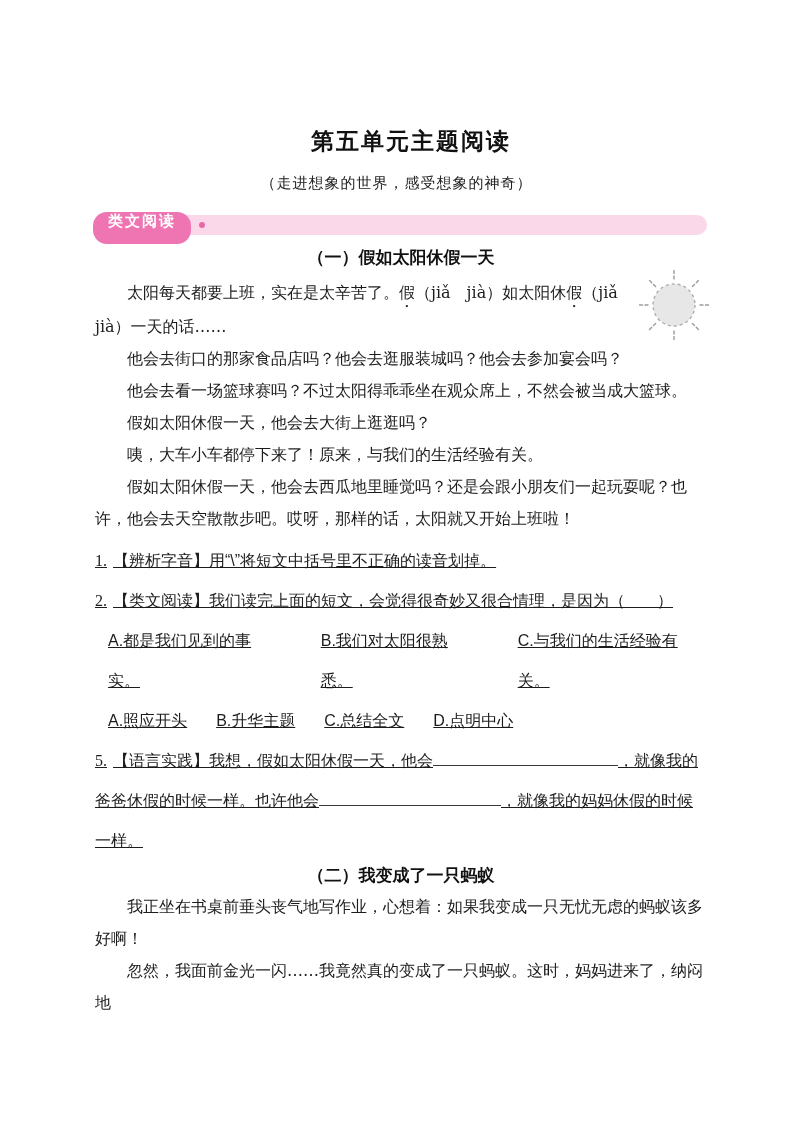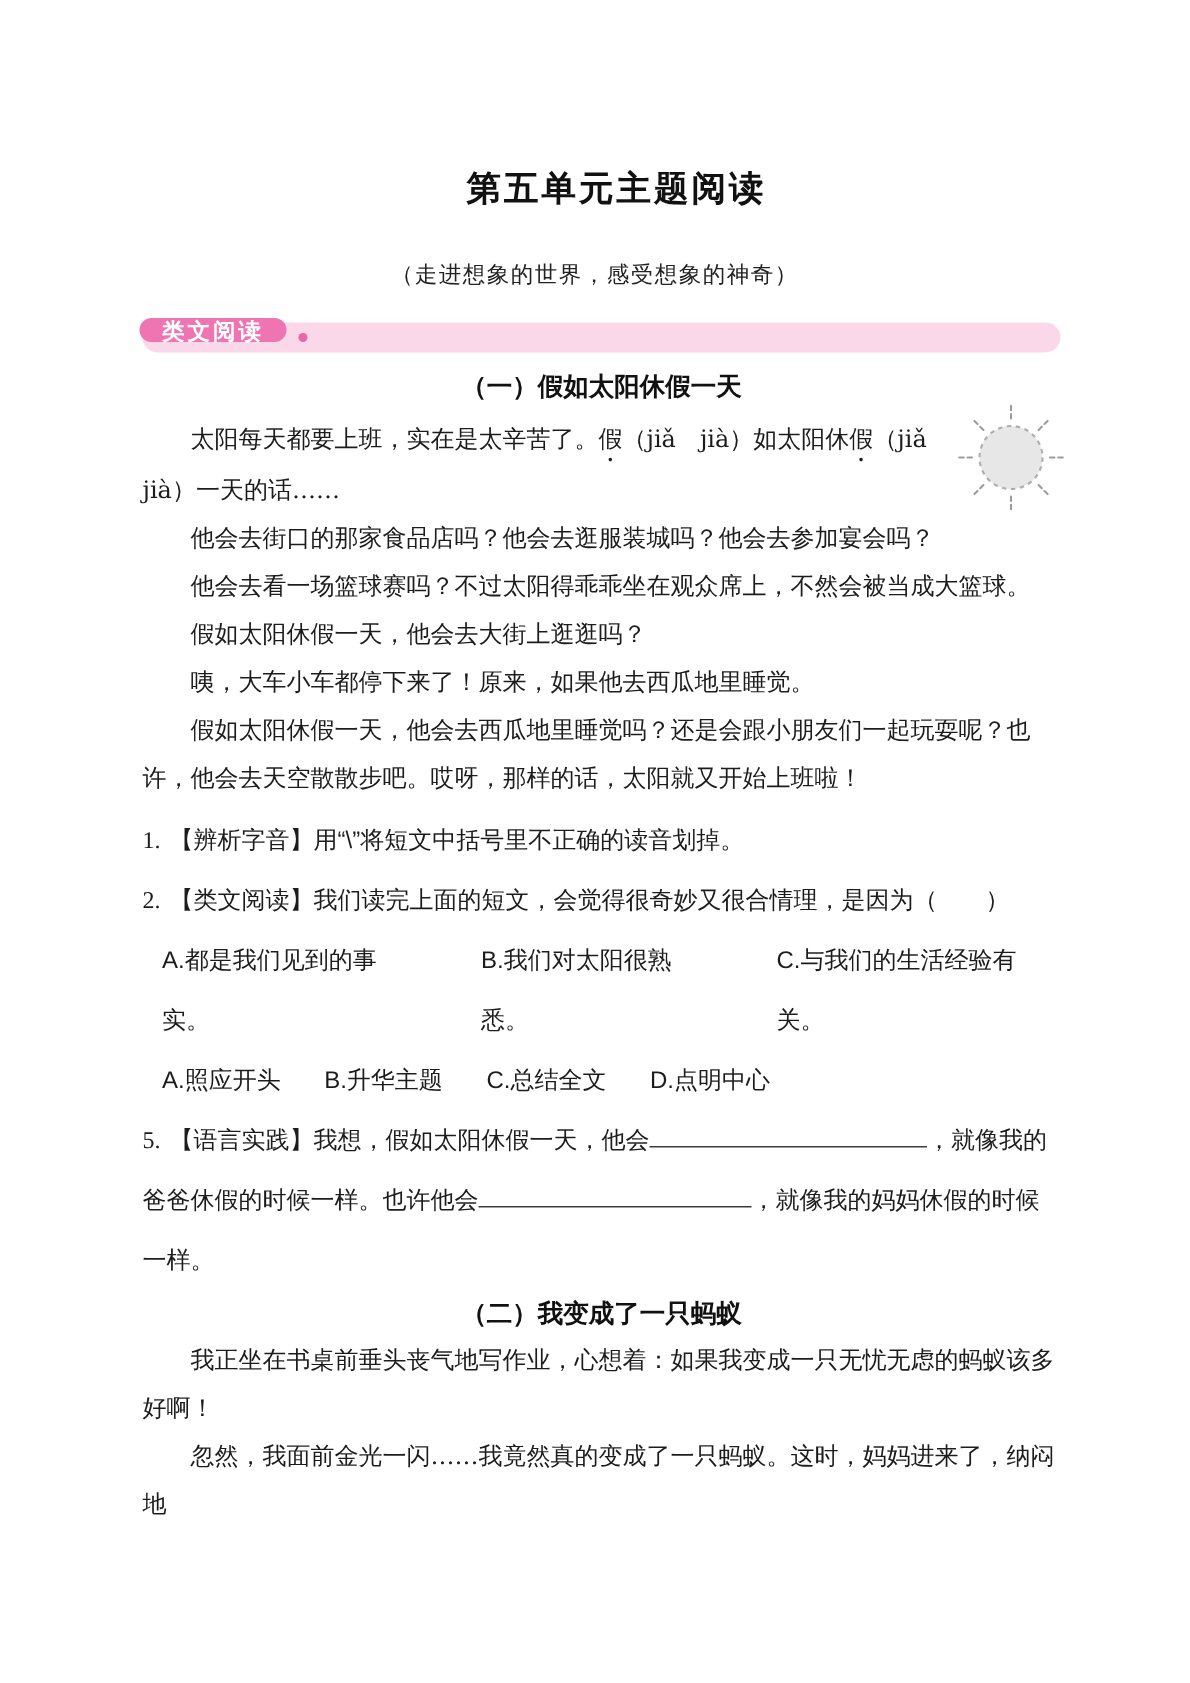--- a/index.html
+++ b/index.html
@@ -10,40 +10,40 @@
   }
   html,body{margin:0;padding:0;background:#fff;}
   .page{
     position:relative;
     width:793px;height:1122px;
     background:#fff;color:var(--ink);
     font-family:"Liberation Sans",sans-serif;
     overflow:hidden;
   }
   .title{
-    position:absolute;top:110px;left:0;right:0;margin:0;
+    position:absolute;top:126px;left:0;right:0;margin:0;
     text-align:center;
     font:700 23px/30px "Liberation Sans",sans-serif;
     letter-spacing:2px;color:#111;padding-left:29px;
   }
   .subtitle{
     position:absolute;top:173px;left:0;right:0;
     text-align:center;
     font:15px/20px "DejaVu Serif",serif;
     letter-spacing:1px;color:#222;
   }
   .band{
     position:absolute;top:215px;left:95px;
     width:612px;height:20px;
     background:var(--band_pink);
     border-radius:12px;
   }
   .pill{
     position:absolute;left:-2px;top:-3px;
-    height:16px;line-height:26px;
+    height:32px;line-height:26px;
     padding:0 15px;
     background:var(--badge_pink);
     border-radius:14px;
     color:#fff;
     font:700 15px "Liberation Sans",sans-serif;
     letter-spacing:2px;
   }
   .band-dot{
     position:absolute;left:104px;top:7px;
     width:6px;height:6px;border-radius:50%;
@@ -68,21 +68,21 @@
   .emph{
     -webkit-text-emphasis:filled dot #1c1c1c;
     text-emphasis:filled dot #1c1c1c;
     -webkit-text-emphasis-position:under right;
     text-emphasis-position:under right;
   }
   .questions{
     margin-top:6px;
     font:16px/40px "Liberation Sans",sans-serif;
   }
-  .q{margin:0;}
+  .q{margin:0;text-decoration:underline;}
   .q-hang{padding-left:19px;text-indent:-19px;}
   .qnum{font-family:"Liberation Serif",serif;margin-right:6px;}
   .opts{display:flex;margin:0;padding-left:13px;}
   .opts-wide{gap:40px;justify-content:center;}
   .opts-narrow{gap:29px;}
   .blank{
     display:inline-block;
     border-bottom:1px solid #3c3c3c;
     height:13px;
   }
@@ -122,21 +122,21 @@
         <line x1="42" y1="16" x2="42" y2="6"></line>
         <line x1="60.4" y1="23.6" x2="67.5" y2="16.5"></line>
       </g>
     </svg>
 
     <div class="passage">
       <p><span class="sun-spacer"></span><span>太阳每天都要上班，实在是太辛苦了。</span><span class="emph">假</span><span>（jiǎ　jià）如太阳休</span><span class="emph">假</span><span>（jiǎ　jià）一天的话……</span></p>
       <p>他会去街口的那家食品店吗？他会去逛服装城吗？他会去参加宴会吗？</p>
       <p>他会去看一场篮球赛吗？不过太阳得乖乖坐在观众席上，不然会被当成大篮球。</p>
       <p>假如太阳休假一天，他会去大街上逛逛吗？</p>
-      <p>咦，大车小车都停下来了！原来，如果他去西瓜地里睡觉。</p>
+      <p>咦，大车小车都停下来了！原来，与我们的生活经验有关。</p>
       <p>假如太阳休假一天，他会去西瓜地里睡觉吗？还是会跟小朋友们一起玩耍呢？也许，他会去天空散散步吧。哎呀，那样的话，太阳就又开始上班啦！</p>
     </div>
 
     <div class="questions">
 
       <p class="q"><span class="qnum">1.</span><span class="qtag">【辨析字音】</span><span>用“\”将短文中括号里不正确的读音划掉。</span></p>
 
       <p class="q"><span class="qnum">2.</span><span class="qtag">【类文阅读】</span><span>我们读完上面的短文，会觉得很奇妙又很合情理，是因为（　　）</span></p>
       <p class="q opts opts-wide">
         <span>A.都是我们见到的事实。</span>

